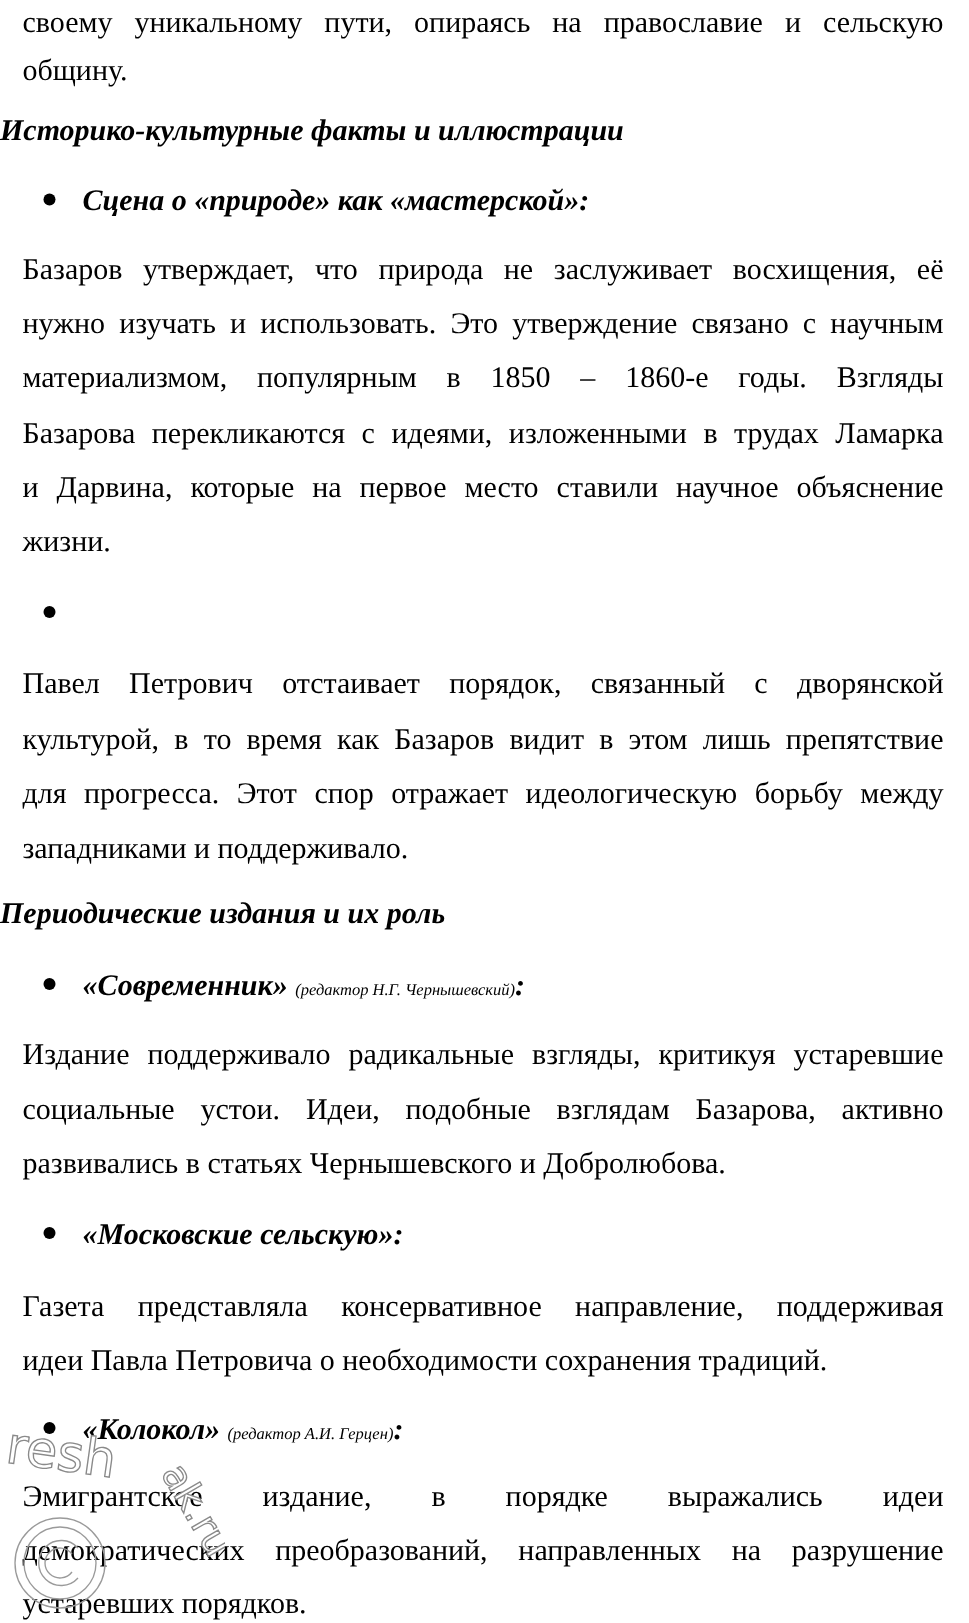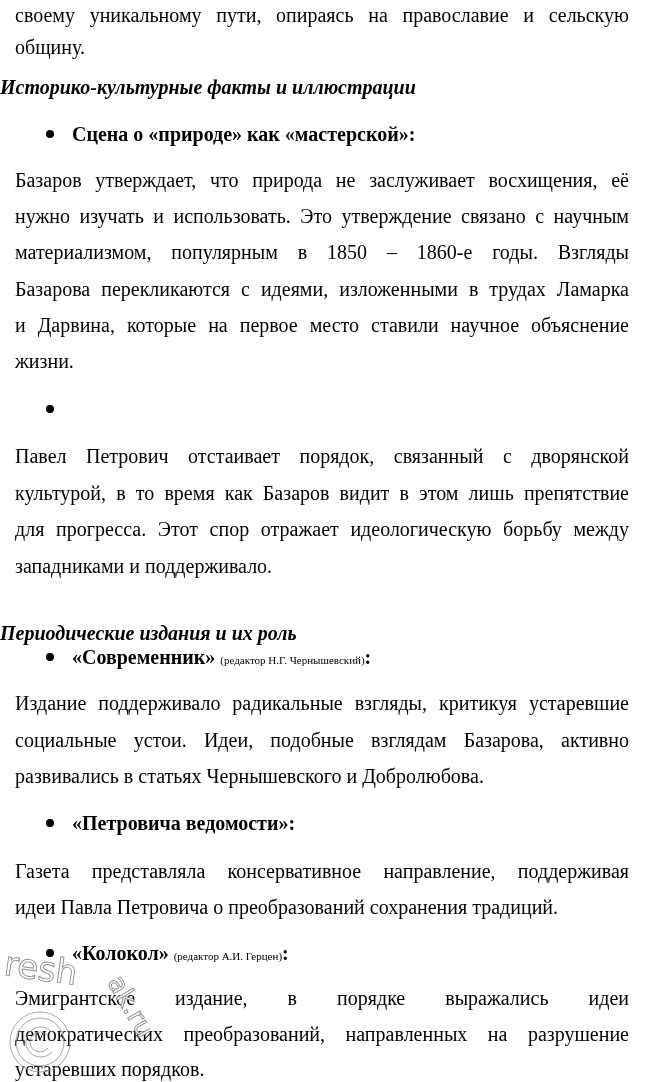--- a/index.html
+++ b/index.html
@@ -13,22 +13,22 @@
     position: absolute; left: 15px; width: 614px;
     font-size: 20px; line-height: 26px;
     white-space: nowrap;
   }
   .just { text-align: justify; text-align-last: justify; }
   .heading {
     position: absolute; left: 0; font-size: 20px; line-height: 26px;
     font-weight: bold; font-style: italic; white-space: nowrap; text-align: right;
   }
   .bullet {
-    position: absolute; left: 46px; font-size: 20px; line-height: 26px;
-    white-space: nowrap; font-weight: bold; 
+    position: absolute; left: 29px; font-size: 20px; line-height: 26px;
+    white-space: nowrap; font-weight: bold; font-style: italic;
   }
   .bullet .dot {
     display: inline-block; width: 8px; height: 8px; border-radius: 50%;
     background: #000; margin-right: 18px; vertical-align: middle; position: relative; top: -2px;
   }
   .bullet .editor {
     font-weight: normal; font-size: 11px;
   }
   .watermark {
     position: absolute; left: 0; top: 940px; width: 150px; height: 142px;
@@ -56,34 +56,34 @@
   <div class="line" style="top:348px">жизни.</div>
 
   <div class="bullet" style="top:396px">
     <span class="dot"></span>
   </div>
   <div class="line just" style="top:443px">Павел Петрович отстаивает порядок, связанный с дворянской</div>
   <div class="line just" style="top:480px">культурой, в то время как Базаров видит в этом лишь препятствие</div>
   <div class="line just" style="top:516px">для прогресса. Этот спор отражает идеологическую борьбу между</div>
   <div class="line" style="top:553px">западниками и поддерживало.</div>
 
-  <div class="heading" style="top:620px">Периодические издания и их роль</div>
+  <div class="heading" style="top:596px">Периодические издания и их роль</div>
 
   <div class="bullet" style="top:644px">
     <span class="dot"></span><span>«Современник»</span> <span class="editor">(редактор Н.Г. Чернышевский)</span><span>:</span>
   </div>
   <div class="line just" style="top:690px">Издание поддерживало радикальные взгляды, критикуя устаревшие</div>
   <div class="line just" style="top:727px">социальные устои. Идеи, подобные взглядам Базарова, активно</div>
   <div class="line" style="top:763px">развивались в статьях Чернышевского и Добролюбова.</div>
 
   <div class="bullet" style="top:810px">
-    <span class="dot"></span><span>«Петровича ведомости»:</span>
+    <span class="dot"></span><span>«Московские сельскую»:</span>
   </div>
   <div class="line just" style="top:858px">Газета представляла консервативное направление, поддерживая</div>
-  <div class="line" style="top:894px">идеи Павла Петровича о преобразований сохранения традиций.</div>
+  <div class="line" style="top:894px">идеи Павла Петровича о необходимости сохранения традиций.</div>
 
   <div class="bullet" style="top:940px">
     <span class="dot"></span><span>«Колокол»</span> <span class="editor">(редактор А.И. Герцен)</span><span>:</span>
   </div>
   <div class="line just" style="top:985px">Эмигрантское издание, в порядке выражались идеи</div>
   <div class="line just" style="top:1021px">демократических преобразований, направленных на разрушение</div>
   <div class="line" style="top:1056px">устаревших порядков.</div>
 </div>
 
 <div class="watermark">

